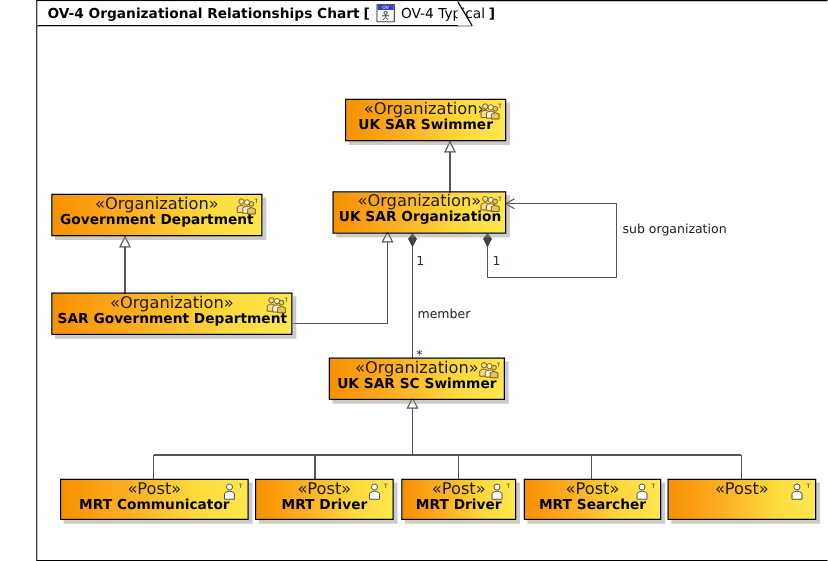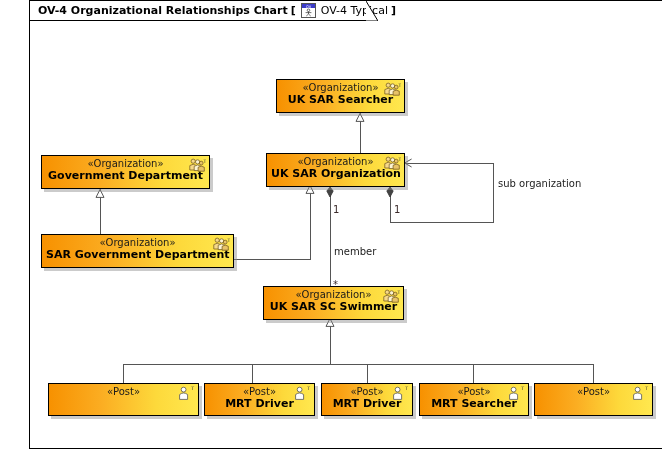--- a/index.html
+++ b/index.html
@@ -47,21 +47,21 @@
   .node{
     position:absolute;box-sizing:border-box;
     border:1px solid #000;
     background:linear-gradient(90deg,#f79100 0%,#fbad22 35%,#fdd93b 72%,#ffe84f 100%);
     box-shadow:3px 3px 0 rgba(140,140,140,.45);
     padding:2px 4px 3px 4px;
     overflow:hidden;
   }
   .node .stereo{
     display:block;text-align:center;
-    font-size:10px;color:#1a1a1a;line-height:11px;
+    font-size:13px;color:#1a1a1a;line-height:11px;
     font-family:"DejaVu Sans","Liberation Sans",sans-serif;
   }
   .node .nname{
     display:block;text-align:center;
     font-size:11px;font-weight:bold;color:#000;line-height:13px;
     white-space:nowrap;
   }
   .node .corner-icon{
     position:absolute;right:3px;top:2px;width:18px;height:15px;
   }
@@ -147,21 +147,21 @@
     <div class="mult-label" style="left:303px;top:182px;">1</div>
     <div class="mult-label" style="left:303px;top:257px;">*</div>
     <div class="edge-label" style="left:304px;top:224px;">member</div>
 
     <div class="mult-label" style="left:364px;top:182px;">1</div>
     <div class="mult-label" style="left:364px;top:141px;">*</div>
     <div class="edge-label" style="left:468px;top:156px;">sub organization</div>
 
     <div class="node" style="left:246px;top:57px;width:129px;height:34px;">
       <span class="stereo">«Organization»</span>
-      <span class="nname">UK SAR Searcher</span>
+      <span class="nname">UK SAR Swimmer</span>
       <span class="corner-icon">
         <svg width="18" height="15" viewBox="0 0 18 15">
           <text x="15.5" y="4.6" font-size="4.6" fill="#333" font-family="DejaVu Sans, sans-serif">T</text>
           <circle cx="5.2" cy="3.2" r="2.1" fill="#f6d98a" stroke="#6b5118" stroke-width="0.7"></circle>
           <path d="M1.8,12 L1.8,7.6 Q5.2,4.9 8.6,7.6 L8.6,12 Z" fill="#f6d98a" stroke="#6b5118" stroke-width="0.7"></path>
           <circle cx="9.6" cy="3.9" r="2.1" fill="#fdf4d2" stroke="#6b5118" stroke-width="0.7"></circle>
           <path d="M6.2,12.6 L6.2,8.3 Q9.6,5.6 13,8.3 L13,12.6 Z" fill="#fdf4d2" stroke="#6b5118" stroke-width="0.7"></path>
           <circle cx="13.2" cy="5.1" r="1.9" fill="#e8c367" stroke="#6b5118" stroke-width="0.7"></circle>
           <path d="M10.1,13.2 L10.1,9.3 Q13.2,6.9 16.3,9.3 L16.3,13.2 Z" fill="#e8c367" stroke="#6b5118" stroke-width="0.7"></path>
         </svg>
@@ -227,20 +227,21 @@
           <circle cx="9.6" cy="3.9" r="2.1" fill="#fdf4d2" stroke="#6b5118" stroke-width="0.7"></circle>
           <path d="M6.2,12.6 L6.2,8.3 Q9.6,5.6 13,8.3 L13,12.6 Z" fill="#fdf4d2" stroke="#6b5118" stroke-width="0.7"></path>
           <circle cx="13.2" cy="5.1" r="1.9" fill="#e8c367" stroke="#6b5118" stroke-width="0.7"></circle>
           <path d="M10.1,13.2 L10.1,9.3 Q13.2,6.9 16.3,9.3 L16.3,13.2 Z" fill="#e8c367" stroke="#6b5118" stroke-width="0.7"></path>
         </svg>
       </span>
     </div>
 
     <div class="node" style="left:18px;top:361px;width:151px;height:33px;">
       <span class="stereo">«Post»</span>
+      <span class="nname">MRT Communicator</span>
       <span class="corner-icon">
         <svg width="18" height="15" viewBox="0 0 18 15">
           <text x="14.2" y="4.4" font-size="4.6" fill="#333" font-family="DejaVu Sans, sans-serif">T</text>
           <circle cx="6.6" cy="3.6" r="2.4" fill="#ffffff" stroke="#555" stroke-width="0.8"></circle>
           <path d="M2.6,13.4 L2.6,8.6 Q6.6,5.3 10.6,8.6 L10.6,13.4 Z" fill="#ffffff" stroke="#555" stroke-width="0.8"></path>
         </svg>
       </span>
     </div>
 
     <div class="node" style="left:174px;top:361px;width:111px;height:33px;">

